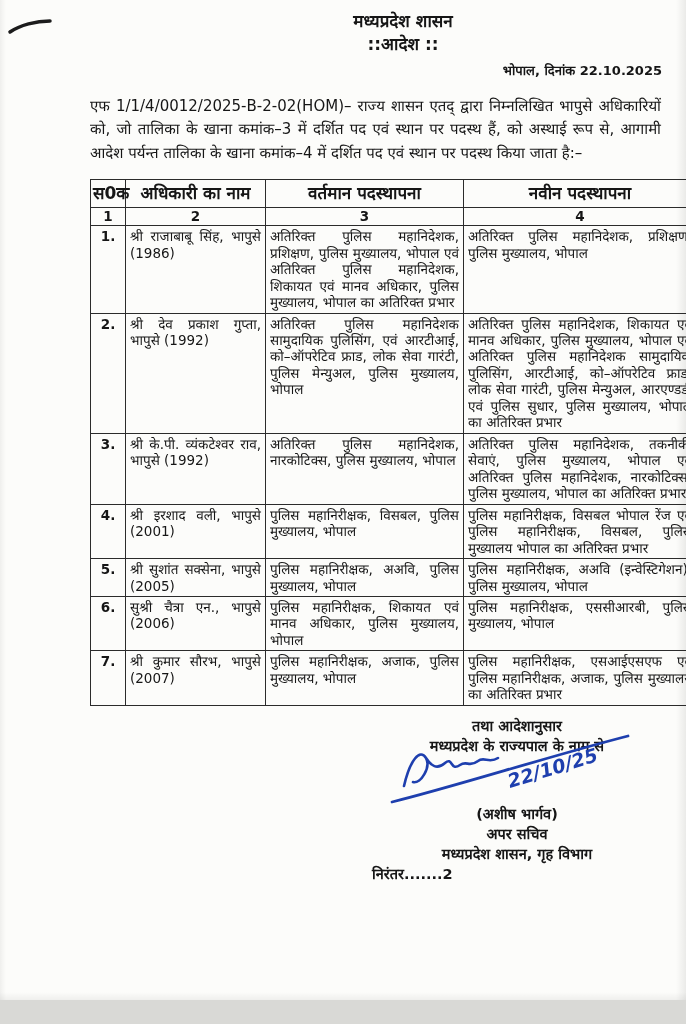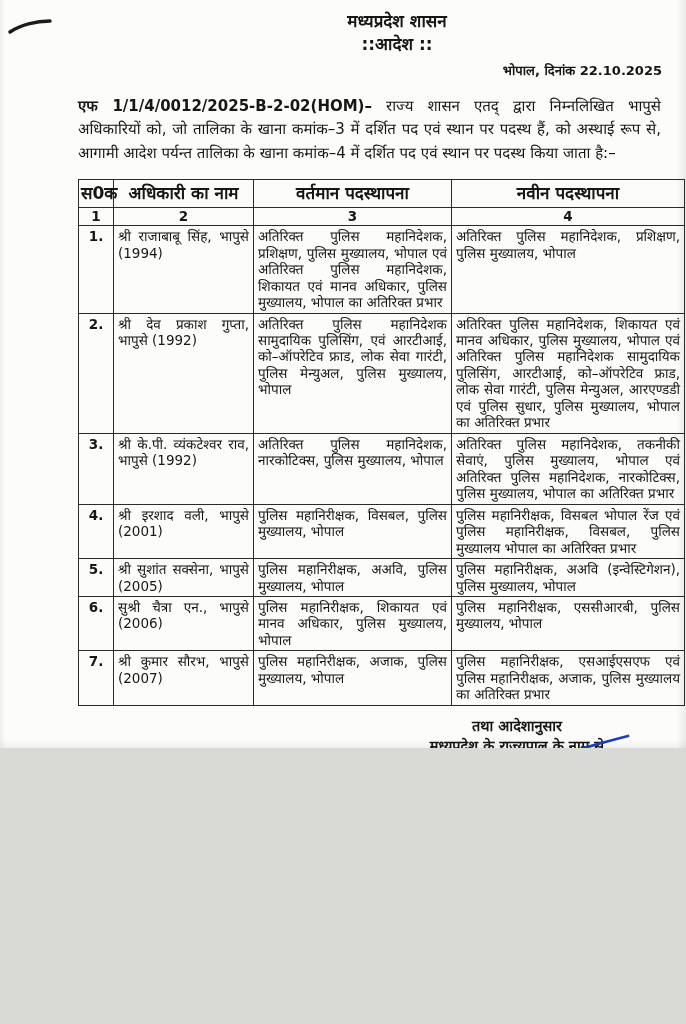--- a/index.html
+++ b/index.html
@@ -4,31 +4,32 @@
 <style>
   html, body {
     margin: 0;
     padding: 0;
     background: #d9d9d6;
     font-family: "DejaVu Sans", sans-serif;
   }
   .page {
     position: relative;
     width: 686px;
-    height: 748px;
+    height: 1000px;
     margin: 0 auto;
     background:
       linear-gradient(90deg, rgba(0,0,0,0.05) 0, rgba(0,0,0,0) 6px),
       linear-gradient(270deg, rgba(0,0,0,0.07) 0, rgba(0,0,0,0) 10px),
       linear-gradient(0deg, rgba(0,0,0,0.05) 0, rgba(0,0,0,0) 8px),
       #fcfcfa;
     color: #161616;
     overflow: hidden;
     box-sizing: border-box;
     padding-top: 10px;
+    padding-left: 12px;
   }
   .pen-dash {
     position: absolute;
     top: 12px;
     left: 6px;
   }
   .doc-header {
     margin: 0 10px 0 118px;
     text-align: center;
     font-weight: bold;
@@ -40,21 +41,21 @@
     text-align: right;
     font-weight: bold;
     font-size: 13px;
   }
   .intro {
     margin: 16px 25px 0 78px;
     font-size: 15px;
     line-height: 1.55;
     text-align: justify;
   }
-  .intro .ref { font-weight: bold; }
+  .intro .ref { font-weight: normal; }
   table.order-table {
     margin: 14px 0 0 78px;
     width: 606px;
     border-collapse: collapse;
     table-layout: fixed;
     font-size: 13.5px;
     line-height: 1.22;
   }
   table.order-table th,
   table.order-table td {
@@ -142,21 +143,21 @@
       <tr class="numrow">
         <th>1</th>
         <th>2</th>
         <th>3</th>
         <th>4</th>
       </tr>
     </thead>
     <tbody id="table-body">
         <tr>
           <td class="c-sno">1.</td>
-          <td class="c-name">श्री राजाबाबू सिंह, भापुसे (1994)</td>
+          <td class="c-name">श्री राजाबाबू सिंह, भापुसे (1986)</td>
           <td class="c-cur">अतिरिक्त पुलिस महानिदेशक, प्रशिक्षण, पुलिस मुख्यालय, भोपाल एवं अतिरिक्त पुलिस महानिदेशक, शिकायत एवं मानव अधिकार, पुलिस मुख्यालय, भोपाल का अतिरिक्त प्रभार</td>
           <td class="c-new">अतिरिक्त पुलिस महानिदेशक, प्रशिक्षण, पुलिस मुख्यालय, भोपाल</td>
         </tr>
         <tr>
           <td class="c-sno">2.</td>
           <td class="c-name">श्री देव प्रकाश गुप्ता, भापुसे (1992)</td>
           <td class="c-cur">अतिरिक्त पुलिस महानिदेशक सामुदायिक पुलिसिंग, एवं आरटीआई, को–ऑपरेटिव फ्राड, लोक सेवा गारंटी, पुलिस मेन्युअल, पुलिस मुख्यालय, भोपाल</td>
           <td class="c-new">अतिरिक्त पुलिस महानिदेशक, शिकायत एवं मानव अधिकार, पुलिस मुख्यालय, भोपाल एवं अतिरिक्त पुलिस महानिदेशक सामुदायिक पुलिसिंग, आरटीआई, को–ऑपरेटिव फ्राड, लोक सेवा गारंटी, पुलिस मेन्युअल, आरएण्डडी एवं पुलिस सुधार, पुलिस मुख्यालय, भोपाल का अतिरिक्त प्रभार</td>
         </tr>
         <tr>

